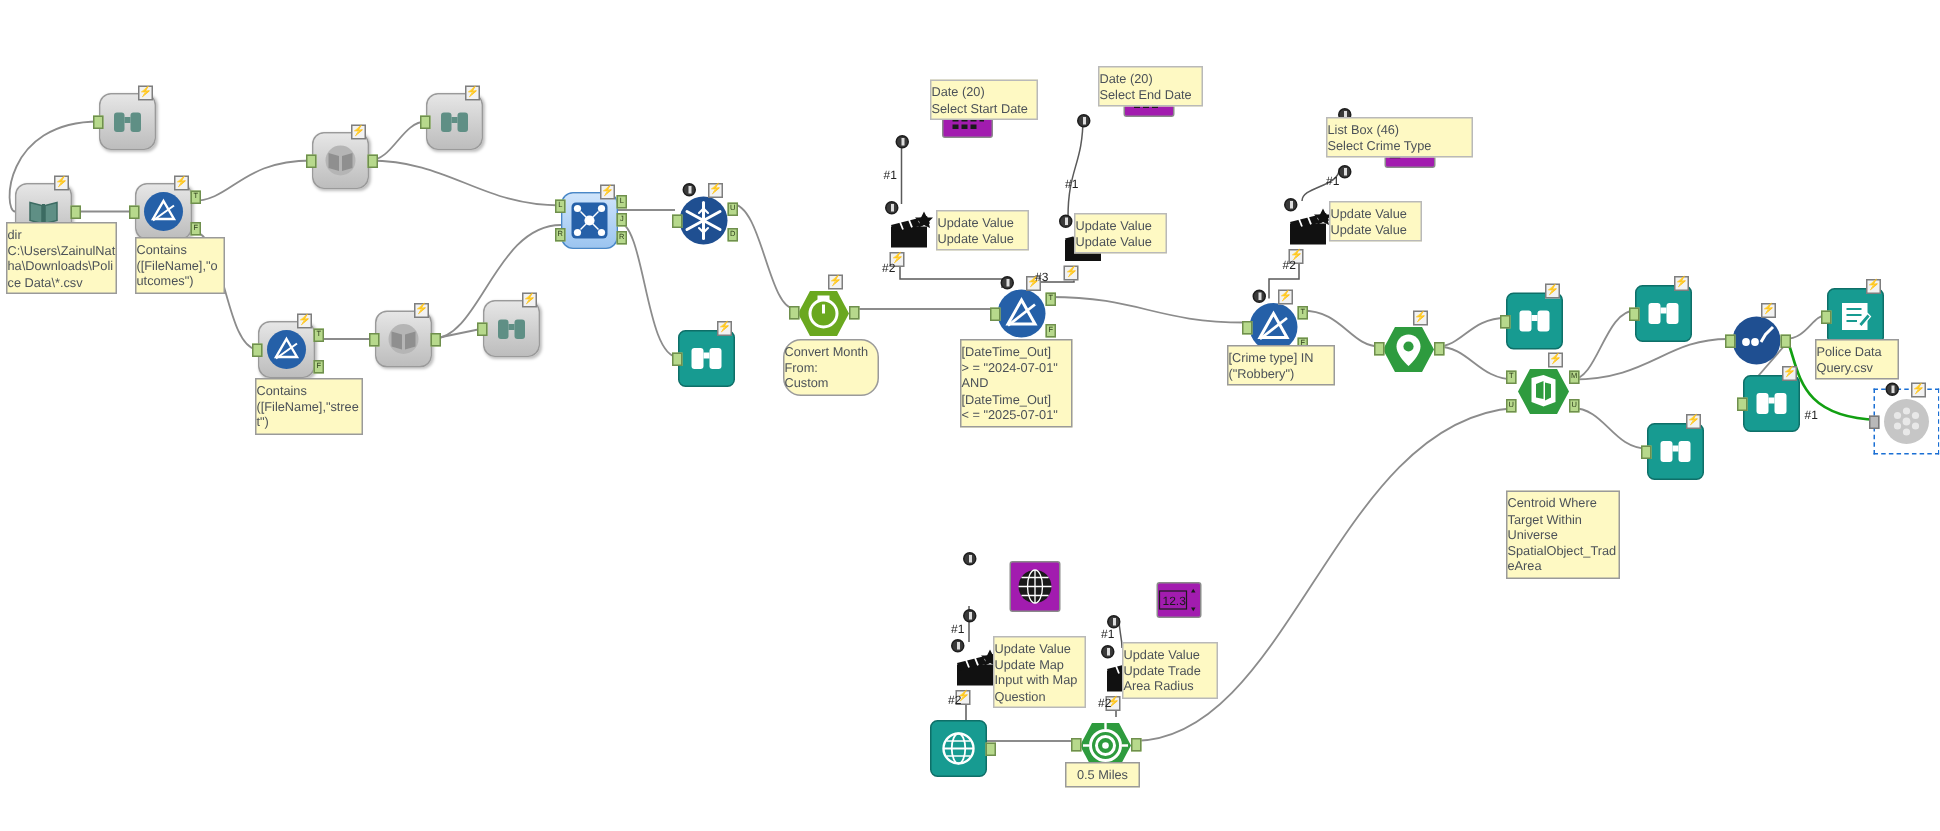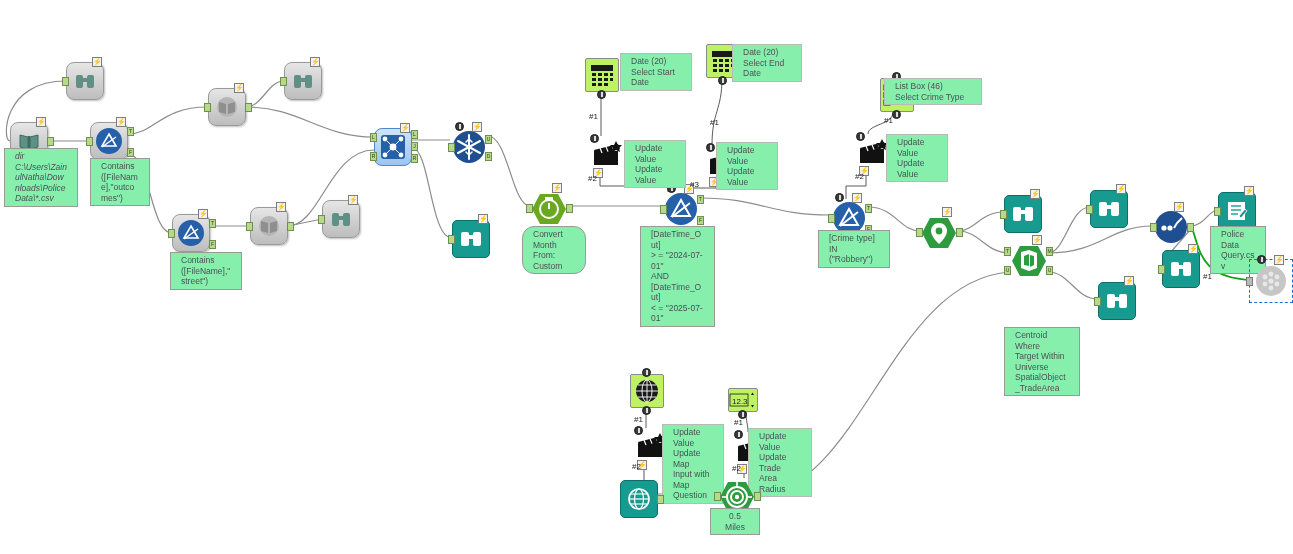--- a/index.html
+++ b/index.html
@@ -44,23 +44,24 @@
     background: linear-gradient(180deg,#e6e6e6 0%,#cfcfcf 55%,#bdbdbd 100%);
     border: 1px solid #9a9a9a;
     box-shadow: 1px 1px 2px rgba(0,0,0,.25);
   }
   .tool.teal .body {
     background: #179b91;
     border: 1px solid #0e6f68;
     border-radius: 5px;
   }
   .tool.white .body {
-    background: #bef264;
+    background: #a21caf;
     border: 1px solid #8a8a8a;
     border-radius: 2px;
+    margin-left: 43px;
   }
   .tool.plain .body {
     background: transparent;
     border: none;
   }
   .tool.hexgreen .body {
     background: transparent;
     border: none;
   }
   .tool.selected {
@@ -108,27 +109,27 @@
     content:"";
     position:absolute;
     left:3px; top:1px;
     width:2px;height:5px;
     background:#ddd;
   }
 
   
   .note {
     position: absolute;
-    background: #86efac;
+    background: #fef9c3;
     border: 1px solid #9a9a9a;
     color: #4b5158;
     font-family: "Liberation Sans", sans-serif;
     font-size: 8.5px;
     line-height: 10.5px;
-    padding: 2px 10px;
+    padding: 2px 0;
     box-sizing: border-box;
     white-space: pre-wrap;
     word-break: break-word;
   }
   .note.borderless {
     border: 1px solid #b9b9b9;
   }
 
   
   .connlabel {
@@ -221,21 +222,21 @@
     <div class="body">
       <svg class="svgicon" width="22" height="20" viewBox="0 0 22 20">
         <path d="M2 4 L10 6 L10 18 L2 16 Z" fill="#5f8f85" stroke="#3c6b62" stroke-width="1"></path>
         <path d="M20 4 L12 6 L12 18 L20 16 Z" fill="#5f8f85" stroke="#3c6b62" stroke-width="1"></path>
         <rect x="10" y="5" width="2" height="13" fill="#3c6b62"></rect>
       </svg>
     </div>
     <div class="badge" style="left:26px;top:-5px;">⚡</div>
     <div class="port" style="left:37px;top:15px;"></div>
   </div>
-  <div class="note" style="left:4px;top:148px;width:74px;font-style:italic;">dir
+  <div class="note" style="left:4px;top:148px;width:74px;">dir
 C:\Users\ZainulNatha\Downloads\Police Data\*.csv</div>
 
   <div class="tool grey" style="left:66px;top:62px;">
     <div class="body">
       <svg class="svgicon" width="22" height="18" viewBox="0 0 22 18">
         <rect x="2" y="3" width="7" height="13" rx="2" fill="#5f8f85"></rect>
         <rect x="13" y="3" width="7" height="13" rx="2" fill="#5f8f85"></rect>
         <rect x="9" y="6" width="4" height="4" fill="#5f8f85"></rect>
       </svg>
     </div>

